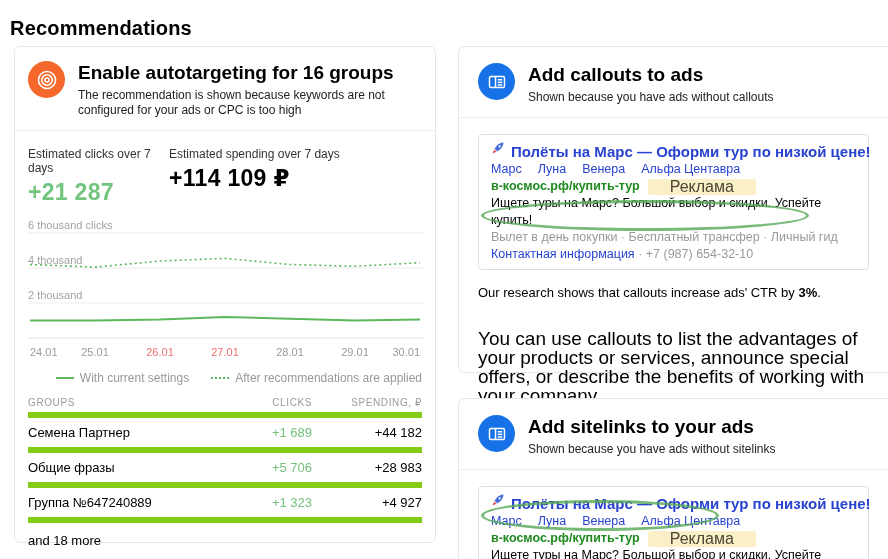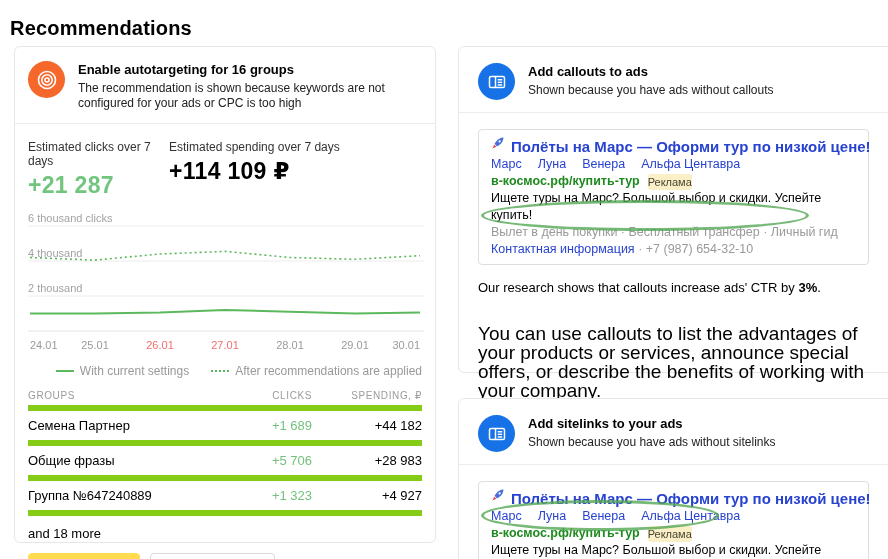--- a/index.html
+++ b/index.html
@@ -12,21 +12,21 @@
   #card-callouts{left:458px;top:46px;width:452px;height:327px;}
   #card-sitelinks{left:458px;top:398px;width:452px;height:290px;}
 
   .card-header{display:flex;align-items:flex-start;border-bottom:1px solid #ececec;}
   #card-autotargeting .card-header{padding:14px 13px 12px;}
   #card-callouts .card-header,#card-sitelinks .card-header{padding:16px 19px 12px;}
   .round-icon{width:37px;height:37px;border-radius:50%;flex:0 0 37px;display:flex;align-items:center;justify-content:center;}
   .round-icon.orange{background:#f5672b;}
   .round-icon.blue{background:#1672e6;}
   .card-header .htext{margin-left:13px;padding-top:1px;}
-  .card-title{font-size:13px;font-weight:700;margin-bottom:4px;}
+  .card-title{font-size:19px;font-weight:700;margin-bottom:4px;}
   .card-subtitle{font-size:12px;color:#222;line-height:15px;max-width:360px;}
 
   
   .stats-row{display:flex;padding:16px 13px 10px;}
   .stat{width:141px;}
   .stat + .stat{width:auto;}
   .stat-label{font-size:12px;color:#333;margin-bottom:4px;}
   .stat-value{font-size:23px;font-weight:700;letter-spacing:.3px;}
   .stat-value.green{color:#72c57e;}
 
@@ -55,21 +55,21 @@
 
   
   .ad-box{margin:16px 19px 0;width:391px;box-sizing:border-box;border:1px solid #dedede;border-radius:4px;
           padding:6px 12px;font-size:12.5px;line-height:17px;}
   .ad-title-line{display:flex;align-items:center;gap:6px;line-height:19px;}
   .ad-title{font-size:15px;color:#2843d0;text-decoration:none;white-space:nowrap;font-weight:bold;}
   .ad-sitelinks{display:flex;gap:16px;}
   .ad-sitelinks a{color:#2843d0;text-decoration:none;}
   .ad-urlline{display:flex;align-items:center;gap:8px;}
   .ad-url{color:#1e8a1e;font-weight:700;}
-  .ad-badge{background:#fbefc7;color:#4a4534;border-radius:3px;padding:0 0;font-size:11px;line-height:16px;}
+  .ad-badge{background:#fbefc7;color:#4a4534;border-radius:3px;padding:0 22px;font-size:16px;line-height:16px;}
   .ad-desc{color:#000;}
   .ad-callouts{color:#9a9a9a;}
   .ad-contact a{color:#2843d0;text-decoration:none;}
   .ad-contact .phone{color:#9a9a9a;}
 
   .research{margin:14px 19px 0;font-size:13px;line-height:17px;}
   .bodytext{margin:28px 24px 0 19px;font-size:19px;line-height:19px;}
   .card .single-btn{margin:15px 19px 0;}
 
   .highlight-ellipse{position:absolute;border:3px solid rgba(85,168,85,.8);border-radius:50%;pointer-events:none;}

